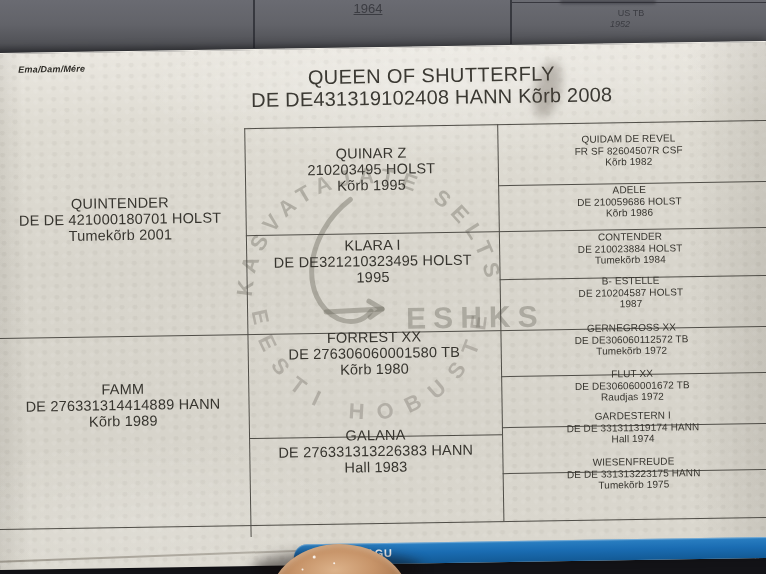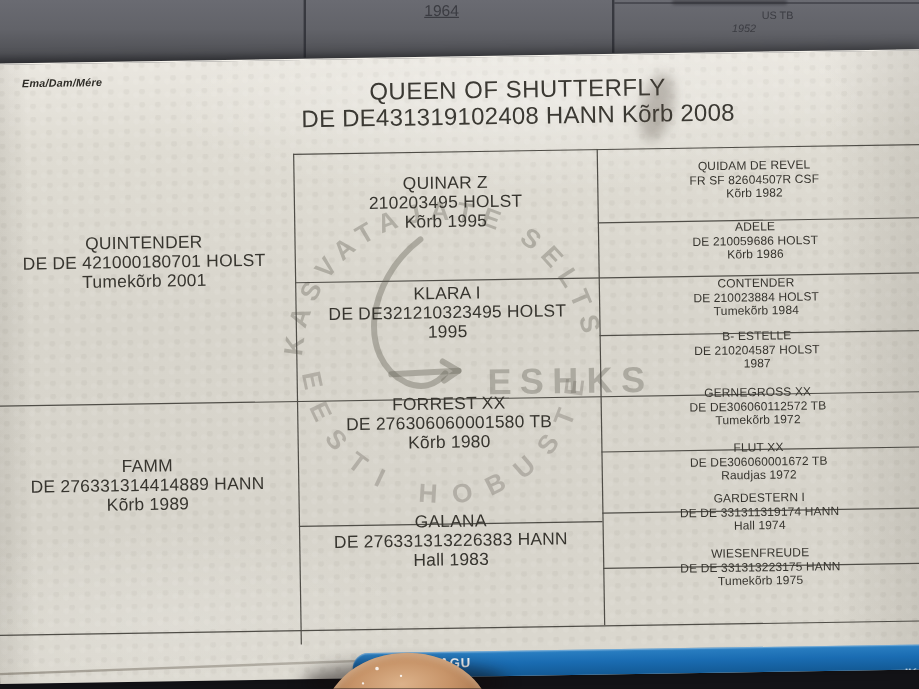--- a/index.html
+++ b/index.html
@@ -65,21 +65,21 @@
 <body>
 
 <div class="stage">
 
   <div class="band">
     <div class="vsep" style="left:253px;height:48px;"></div>
     <div class="vsep" style="left:510px;height:44px;"></div>
     <div class="hsep" style="left:512px;top:2px;width:254px;"></div>
     <div class="smear" style="left:560px;top:0;width:96px;height:4px;"></div>
     <div class="bandtxt" style="left:333px;top:1px;width:70px;font-size:13px;text-decoration:underline;">1964</div>
-    <div class="bandtxt" style="left:608px;top:8px;width:80px;font-size:9px;">US TB</div>
+    <div class="bandtxt" style="left:591px;top:8px;width:80px;font-size:9px;">US TB</div>
     <div class="bandtxt" style="left:580px;top:19px;width:80px;font-size:9px;font-style:italic;">1952</div>
   </div>
 
   <div class="paper">
 
     <svg class="wm" width="420" height="400" viewBox="0 0 420 400">
       <defs>
         <path id="arcTop" d="M 92 196 A 118 118 0 1 1 328 196"></path>
         <path id="arcBottom" d="M 92 196 A 118 118 0 0 0 328 196"></path>
       </defs>

